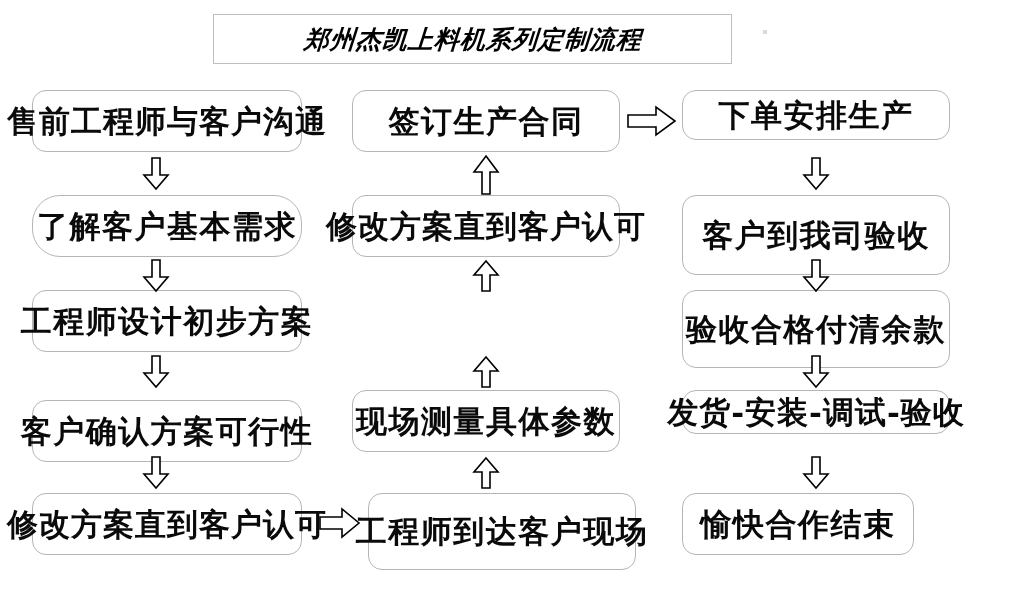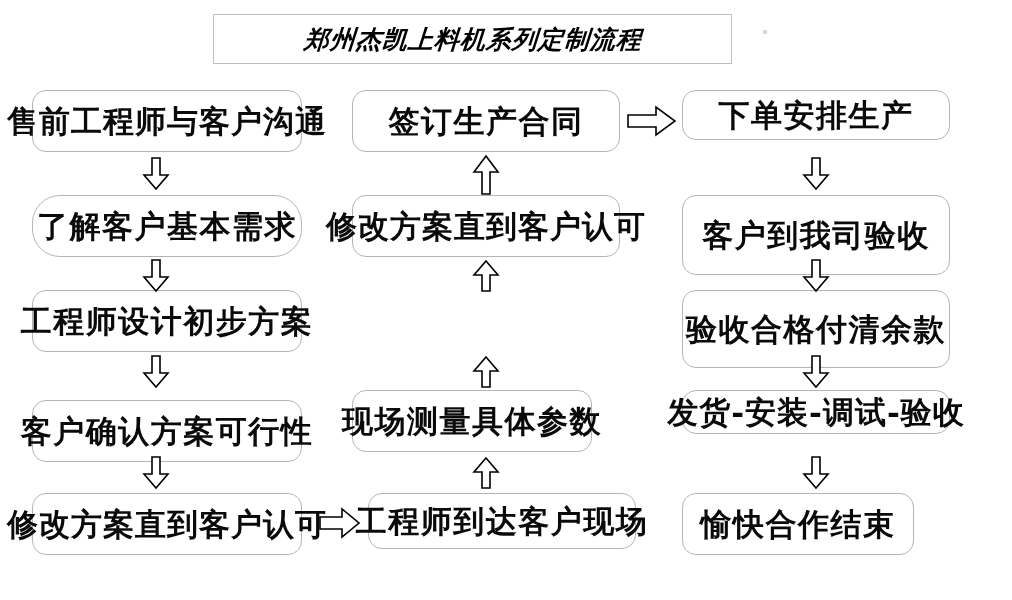--- a/index.html
+++ b/index.html
@@ -110,24 +110,24 @@
   <div class="node wide" style="left:32px; top:493px; width:270px; height:62px;">
     <span class="node-label">修改方案直到客户认可</span>
   </div>
 
   <div class="node" style="left:352px; top:90px; width:268px; height:62px;">
     <span class="node-label">签订生产合同</span>
   </div>
   <div class="node wide" style="left:352px; top:195px; width:268px; height:62px;">
     <span class="node-label">修改方案直到客户认可</span>
   </div>
-  <div class="node" style="left:352px; top:390px; width:240px; height:62px;">
+  <div class="node" style="left:352px; top:390px; width:268px; height:62px;">
     <span class="node-label">现场测量具体参数</span>
   </div>
-  <div class="node" style="left:368px; top:493px; width:268px; height:56px;">
+  <div class="node" style="left:368px; top:493px; width:268px; height:77px;">
     <span class="node-label">工程师到达客户现场</span>
   </div>
 
   <div class="node" style="left:682px; top:90px; width:268px; height:50px;">
     <span class="node-label">下单安排生产</span>
   </div>
   <div class="node" style="left:682px; top:195px; width:268px; height:80px;">
     <span class="node-label">客户到我司验收</span>
   </div>
   <div class="node" style="left:682px; top:290px; width:268px; height:78px;">

